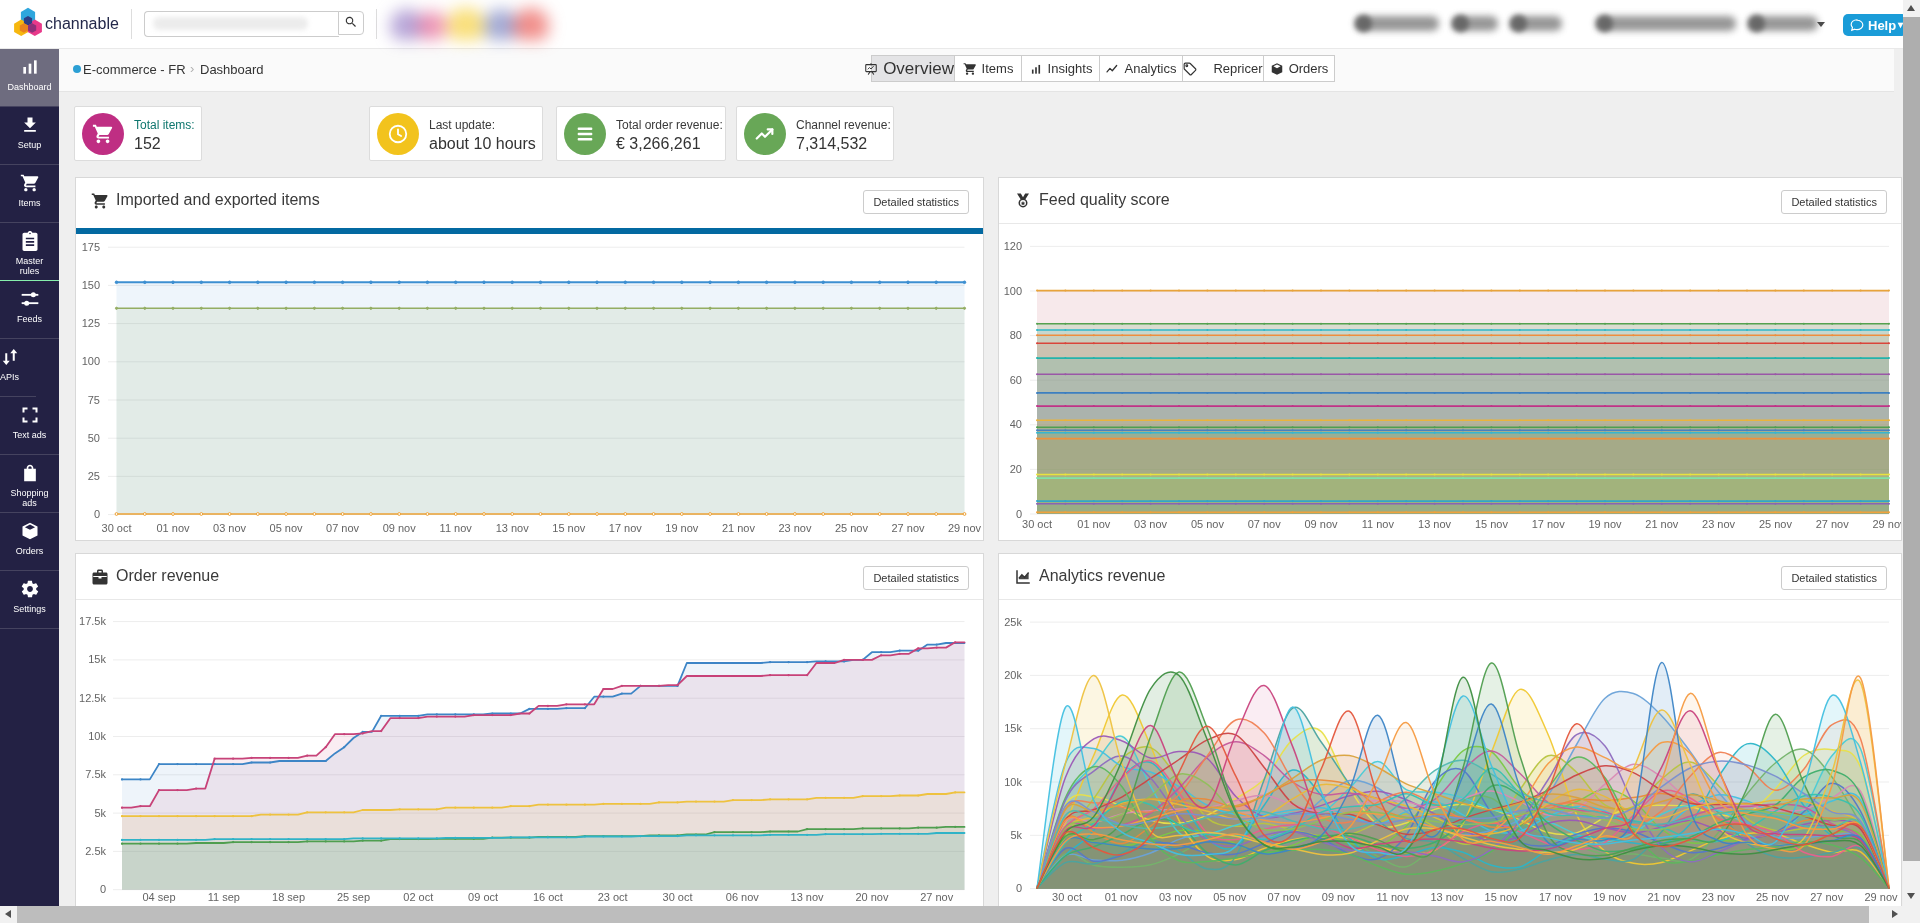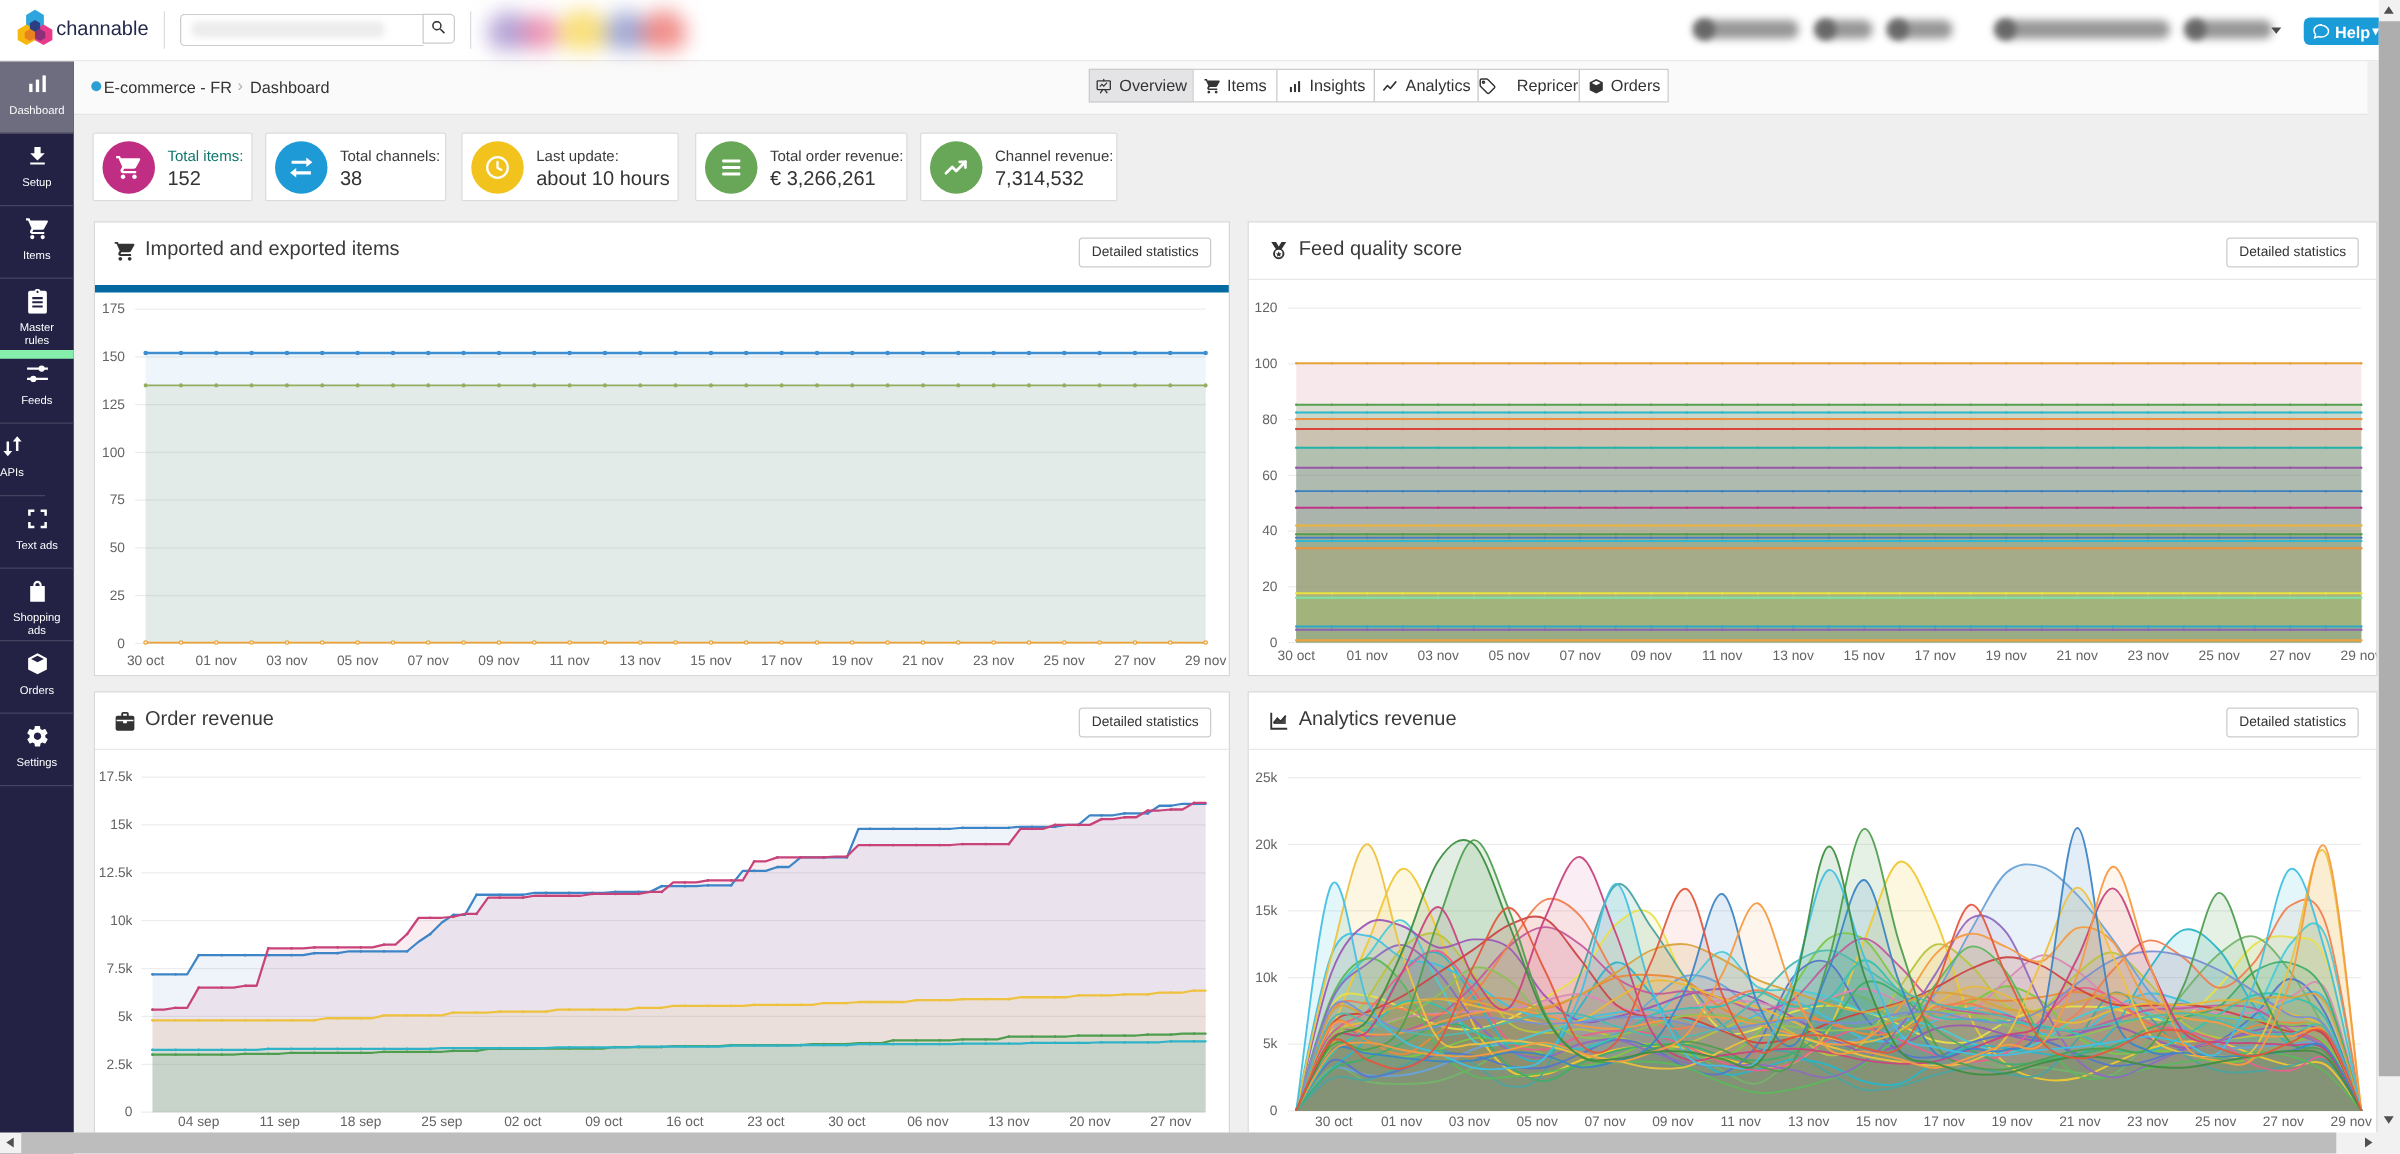--- a/index.html
+++ b/index.html
@@ -61,21 +61,21 @@
             <path d="M19 9h-4V3H9v6H5l7 7 7-7zM5 18v2h14v-2H5z" fill="#ffffff"></path>
           </svg></div>
         <div style="font-size:9px;line-height:10px;margin-top:1px;font-family:'Liberation Sans',sans-serif">Setup</div>
       </div>
       <div style="position:absolute;left:0;top:116px;width:59px;height:58px;border-bottom:1px solid #45435f;text-align:center;color:#fff">
         <div style="margin-top:9px"><svg width="20" height="20" viewBox="0 0 24 24" style="">
             <path d="M7 18c-1.1 0-2 .9-2 2s.9 2 2 2 2-.9 2-2-.9-2-2-2zm10 0c-1.1 0-2 .9-2 2s.9 2 2 2 2-.9 2-2-.9-2-2-2zM7.2 14.8c0 .1.1.2.2.2h11.1v2H7c-1.2 0-2.2-1-2.2-2.2 0-.4.1-.7.2-1l1.3-2.4L3 4H1V2h3.3l.9 2H21c.6 0 1 .4 1 1 0 .2 0 .3-.1.5l-3.6 6.5c-.3.6-1 1-1.7 1H8.1l-.9 1.6v.2z" fill="#ffffff"></path>
           </svg></div>
         <div style="font-size:9px;line-height:10px;margin-top:1px;font-family:'Liberation Sans',sans-serif">Items</div>
       </div>
-      <div style="position:absolute;left:0;top:174px;width:59px;height:58px;border-bottom:7px solid #86efac;text-align:center;color:#fff">
+      <div style="position:absolute;left:0;top:174px;width:59px;height:58px;border-bottom:1px solid #86efac;text-align:center;color:#fff">
         <div style="margin-top:9px"><svg width="20" height="20" viewBox="0 0 24 24" style="">
             <path d="M19 2h-4.2C14.4.8 13.3 0 12 0S9.6.8 9.2 2H5c-1.1 0-2 .9-2 2v18c0 1.1.9 2 2 2h14c1.1 0 2-.9 2-2V4c0-1.1-.9-2-2-2zm-7 0c.6 0 1 .4 1 1s-.4 1-1 1-1-.4-1-1 .4-1 1-1zm5 16H7v-2h10v2zm0-4H7v-2h10v2zm0-4H7V8h10v2z" fill="#ffffff"></path>
           </svg></div>
         <div style="font-size:9px;line-height:10px;margin-top:1px;font-family:'Liberation Sans',sans-serif">Master<br>rules</div>
       </div>
       <div style="position:absolute;left:0;top:232px;width:59px;height:58px;border-bottom:1px solid #45435f;text-align:center;color:#fff">
         <div style="margin-top:9px"><svg width="20" height="20" viewBox="0 0 24 24" style="">
             <g stroke="#ffffff" stroke-width="2.2" fill="none">
               <line x1="2" y1="7" x2="22" y2="7"></line>
               <line x1="2" y1="17" x2="22" y2="17"></line>
@@ -121,21 +121,21 @@
           </svg></div>
         <div style="font-size:9px;line-height:10px;margin-top:1px;font-family:'Liberation Sans',sans-serif">Settings</div>
       </div>
     </div>
     <div style="position:absolute;left:59px;top:48px;width:1835px;height:43px;background:#fafafa;border-bottom:1px solid #e4e4e4;z-index:4">
       <div style="position:absolute;left:14px;top:17px;width:8px;height:8px;border-radius:50%;background:#2b9fd4"></div>
       <div style="position:absolute;left:24px;top:14px;font-size:13px;color:#333">E-commerce - FR</div>
       <div style="position:absolute;left:131px;top:13px;font-size:13px;color:#b0b0b0">›</div>
       <div style="position:absolute;left:141px;top:14px;font-size:13px;color:#333">Dashboard</div>
       <div style="position:absolute;left:813px;top:7px;height:27px;display:flex">
-        <div style="width:84px;height:27px;background:#e4e4e6;border:1px solid #ccc;margin-left:-1px;box-sizing:border-box;display:flex;align-items:center;justify-content:center;font-size:13px;color:#333;gap:5px">
+        <div style="width:84px;height:27px;background:#e4e4e6;border:1px solid #ccc;margin-left:-1px;box-sizing:border-box;display:flex;align-items:center;justify-content:flex-end;font-size:17px;color:#333;gap:5px">
           <svg width="14" height="14" viewBox="0 0 24 24" style="flex:none">
             <g fill="none" stroke="#333" stroke-width="1.8">
               <rect x="3" y="4.5" width="18" height="12" rx="1"></rect>
               <path d="M12 2.5v2M7.5 21l3-4.5M16.5 21l-3-4.5" stroke-linecap="round"></path>
               <path d="M6.5 12.5l3-3 2.5 2.5 4.5-5" stroke-width="1.6"></path>
             </g>
           </svg>
           <span>Overview</span>
         </div>
         <div style="width:68px;height:27px;background:#fff;border:1px solid #ccc;margin-left:-1px;box-sizing:border-box;display:flex;align-items:center;justify-content:center;font-size:13px;color:#333;gap:5px">
@@ -175,32 +175,20 @@
       </div>
     </div>
     <div style="position:absolute;left:74px;top:106px;width:128px;height:55px;background:#fff;border:1px solid #dcdcdc;border-radius:2px;box-sizing:border-box;z-index:2">
       <div style="position:absolute;left:7px;top:6px;width:42px;height:42px;border-radius:50%;background:#bf2e83;display:flex;align-items:center;justify-content:center">
         <svg width="22" height="22" viewBox="0 0 24 24" style="">
           <path d="M7 18c-1.1 0-2 .9-2 2s.9 2 2 2 2-.9 2-2-.9-2-2-2zm10 0c-1.1 0-2 .9-2 2s.9 2 2 2 2-.9 2-2-.9-2-2-2zM7.2 14.8c0 .1.1.2.2.2h11.1v2H7c-1.2 0-2.2-1-2.2-2.2 0-.4.1-.7.2-1l1.3-2.4L3 4H1V2h3.3l.9 2H21c.6 0 1 .4 1 1 0 .2 0 .3-.1.5l-3.6 6.5c-.3.6-1 1-1.7 1H8.1l-.9 1.6v.2z" fill="#ffffff"></path>
         </svg>
       </div>
       <div style="position:absolute;left:59px;top:11px;font-size:12px;color:#0f766e;white-space:nowrap">Total items:</div>
       <div style="position:absolute;left:59px;top:28px;font-size:16px;color:#333;white-space:nowrap">152</div>
-    </div>
-    <div style="position:absolute;left:212px;top:106px;width:145px;height:55px;background:#fff;border:1px solid #dcdcdc;border-radius:2px;box-sizing:border-box;z-index:2">
-      <div style="position:absolute;left:7px;top:6px;width:42px;height:42px;border-radius:50%;background:#1e9bd7;display:flex;align-items:center;justify-content:center">
-        <svg width="22" height="22" viewBox="0 0 24 24" style="">
-          <g fill="#ffffff">
-            <path d="M16.4 3.2l5.3 4.2-5.3 4.2V8.8H3.6V6h12.8V3.2z"></path>
-            <path d="M7.6 12.4l-5.3 4.2 5.3 4.2v-2.8h12.8v-2.8H7.6v-2.8z"></path>
-          </g>
-        </svg>
-      </div>
-      <div style="position:absolute;left:59px;top:11px;font-size:12px;color:#3a3a3a;white-space:nowrap">Total channels:</div>
-      <div style="position:absolute;left:59px;top:28px;font-size:16px;color:#333;white-space:nowrap">38</div>
     </div>
     <div style="position:absolute;left:369px;top:106px;width:174px;height:55px;background:#fff;border:1px solid #dcdcdc;border-radius:2px;box-sizing:border-box;z-index:2">
       <div style="position:absolute;left:7px;top:6px;width:42px;height:42px;border-radius:50%;background:#f2c31d;display:flex;align-items:center;justify-content:center">
         <svg width="22" height="22" viewBox="0 0 24 24" style="">
           <g fill="none" stroke="#ffffff" stroke-width="2">
             <circle cx="12" cy="12" r="9"></circle>
             <path d="M12 7v5.2l3.4 2" stroke-linecap="round"></path>
           </g>
         </svg>
       </div>

